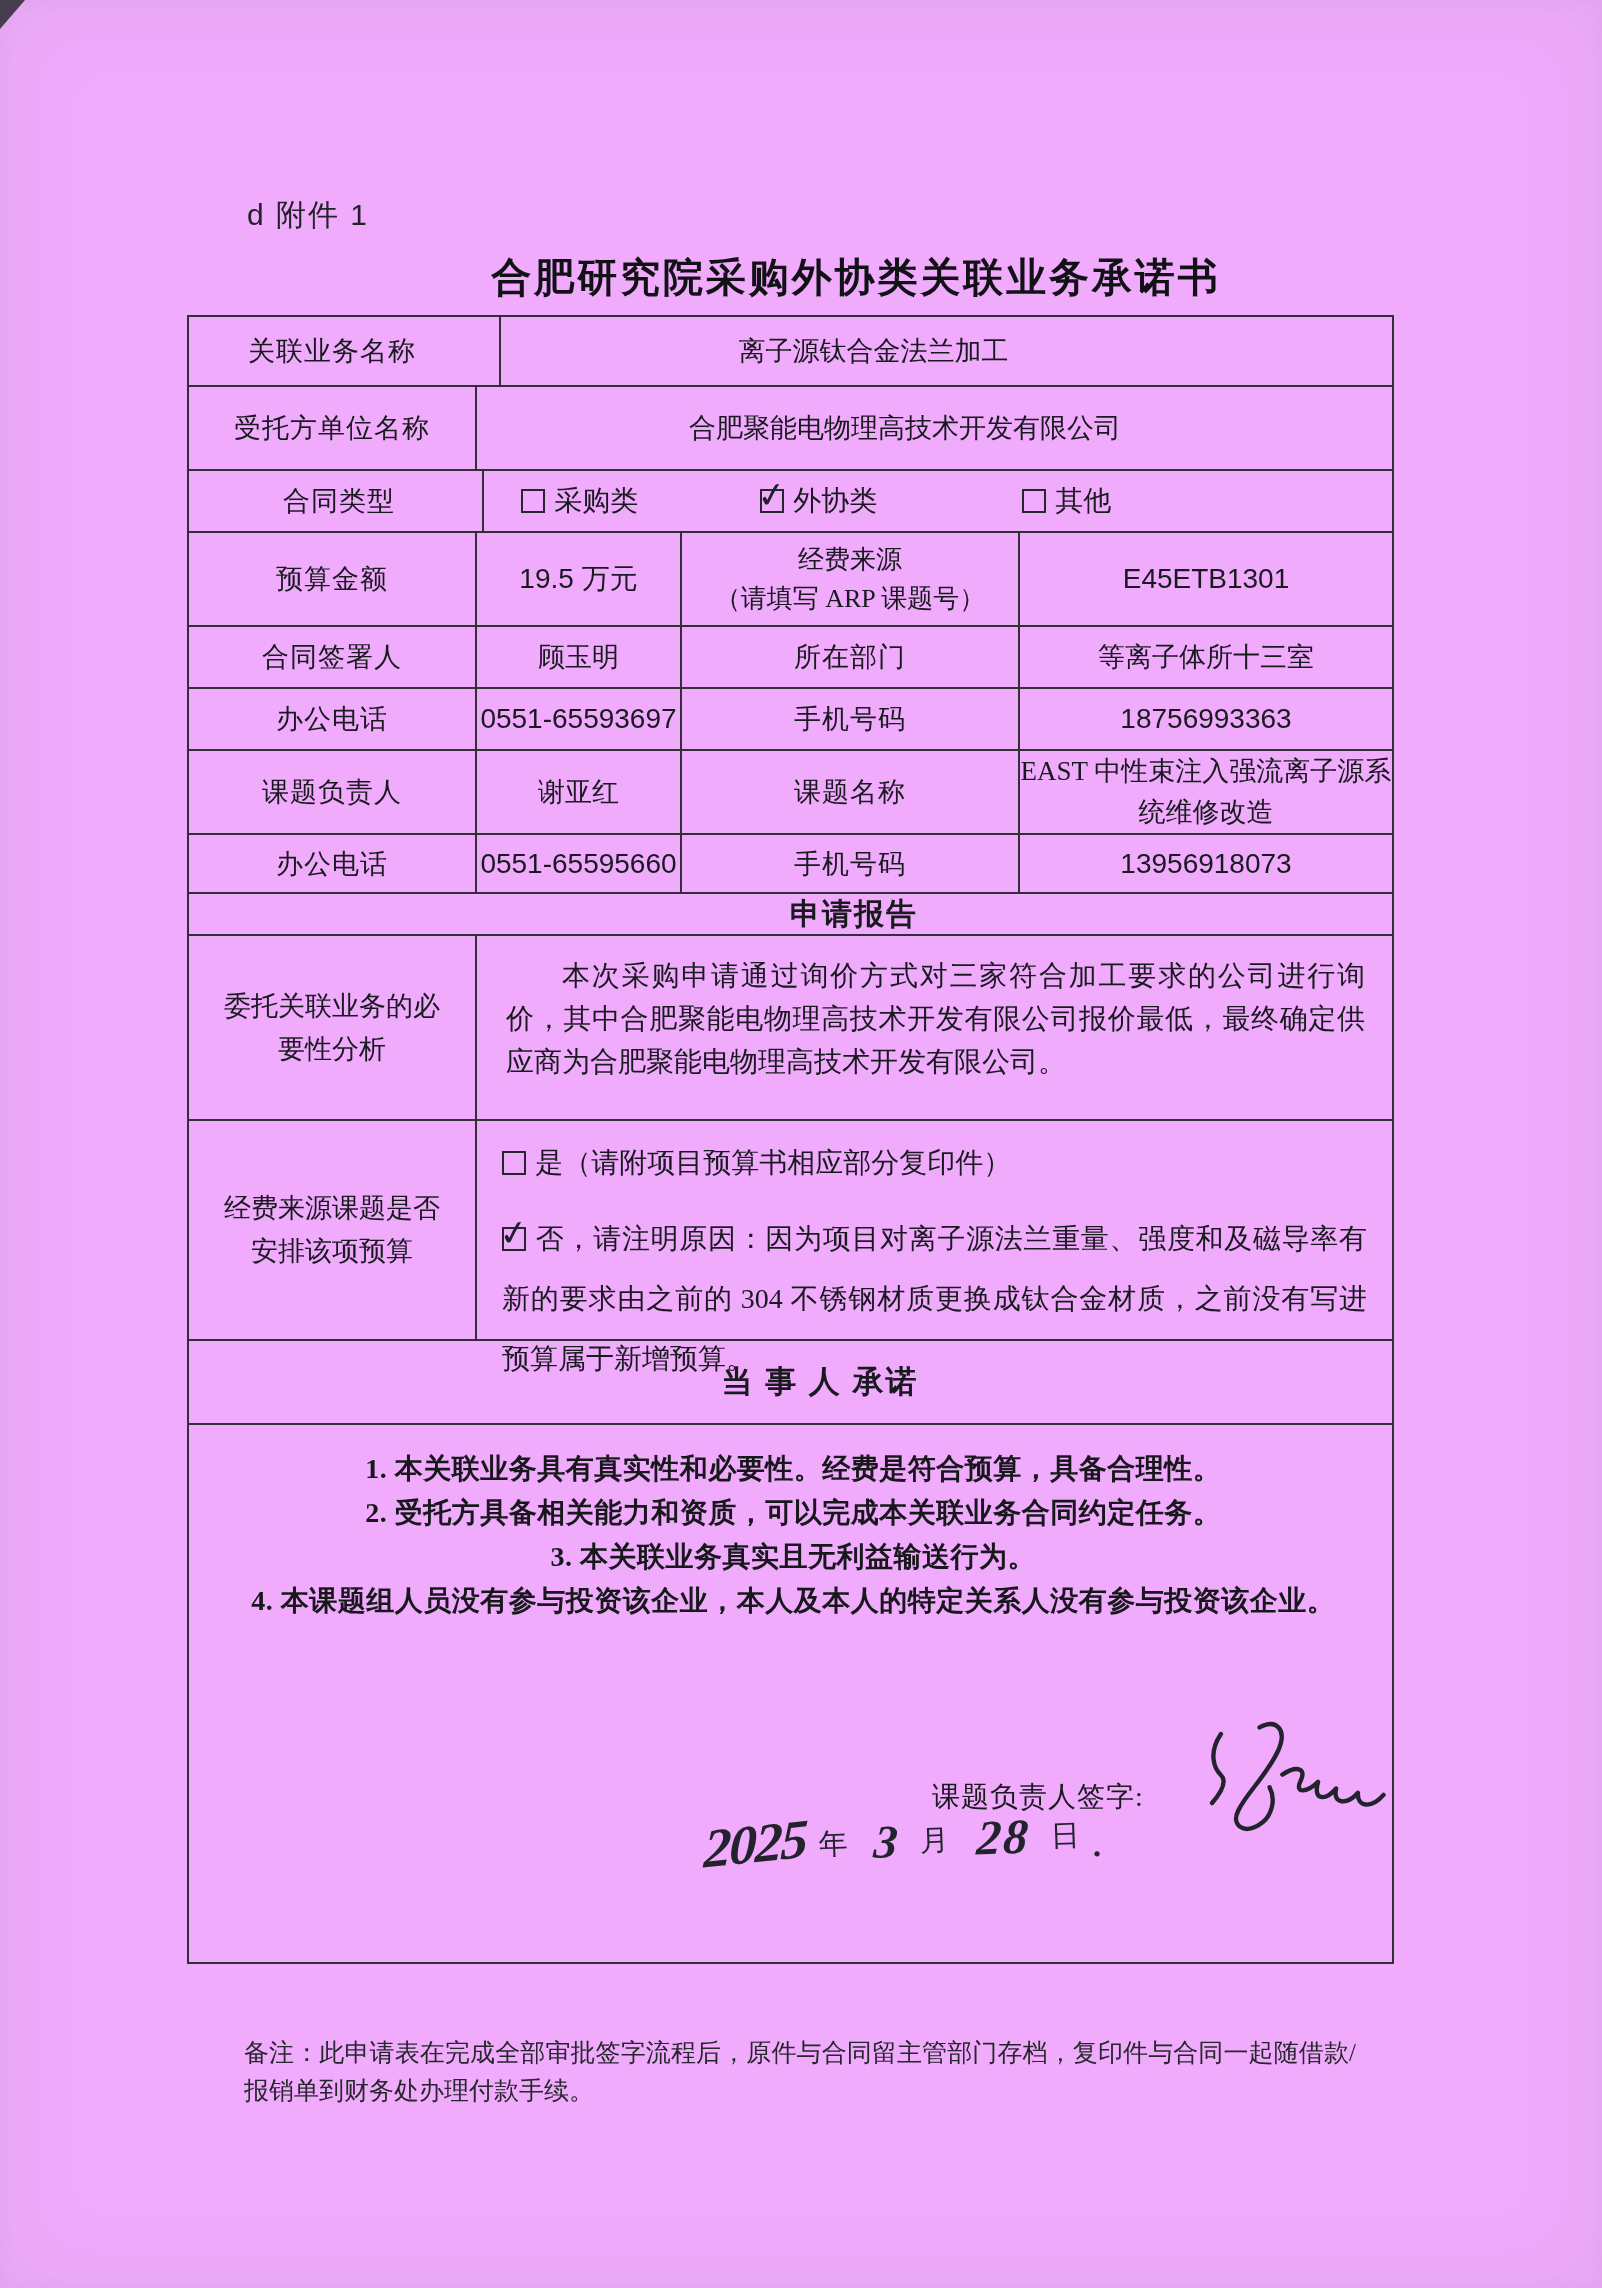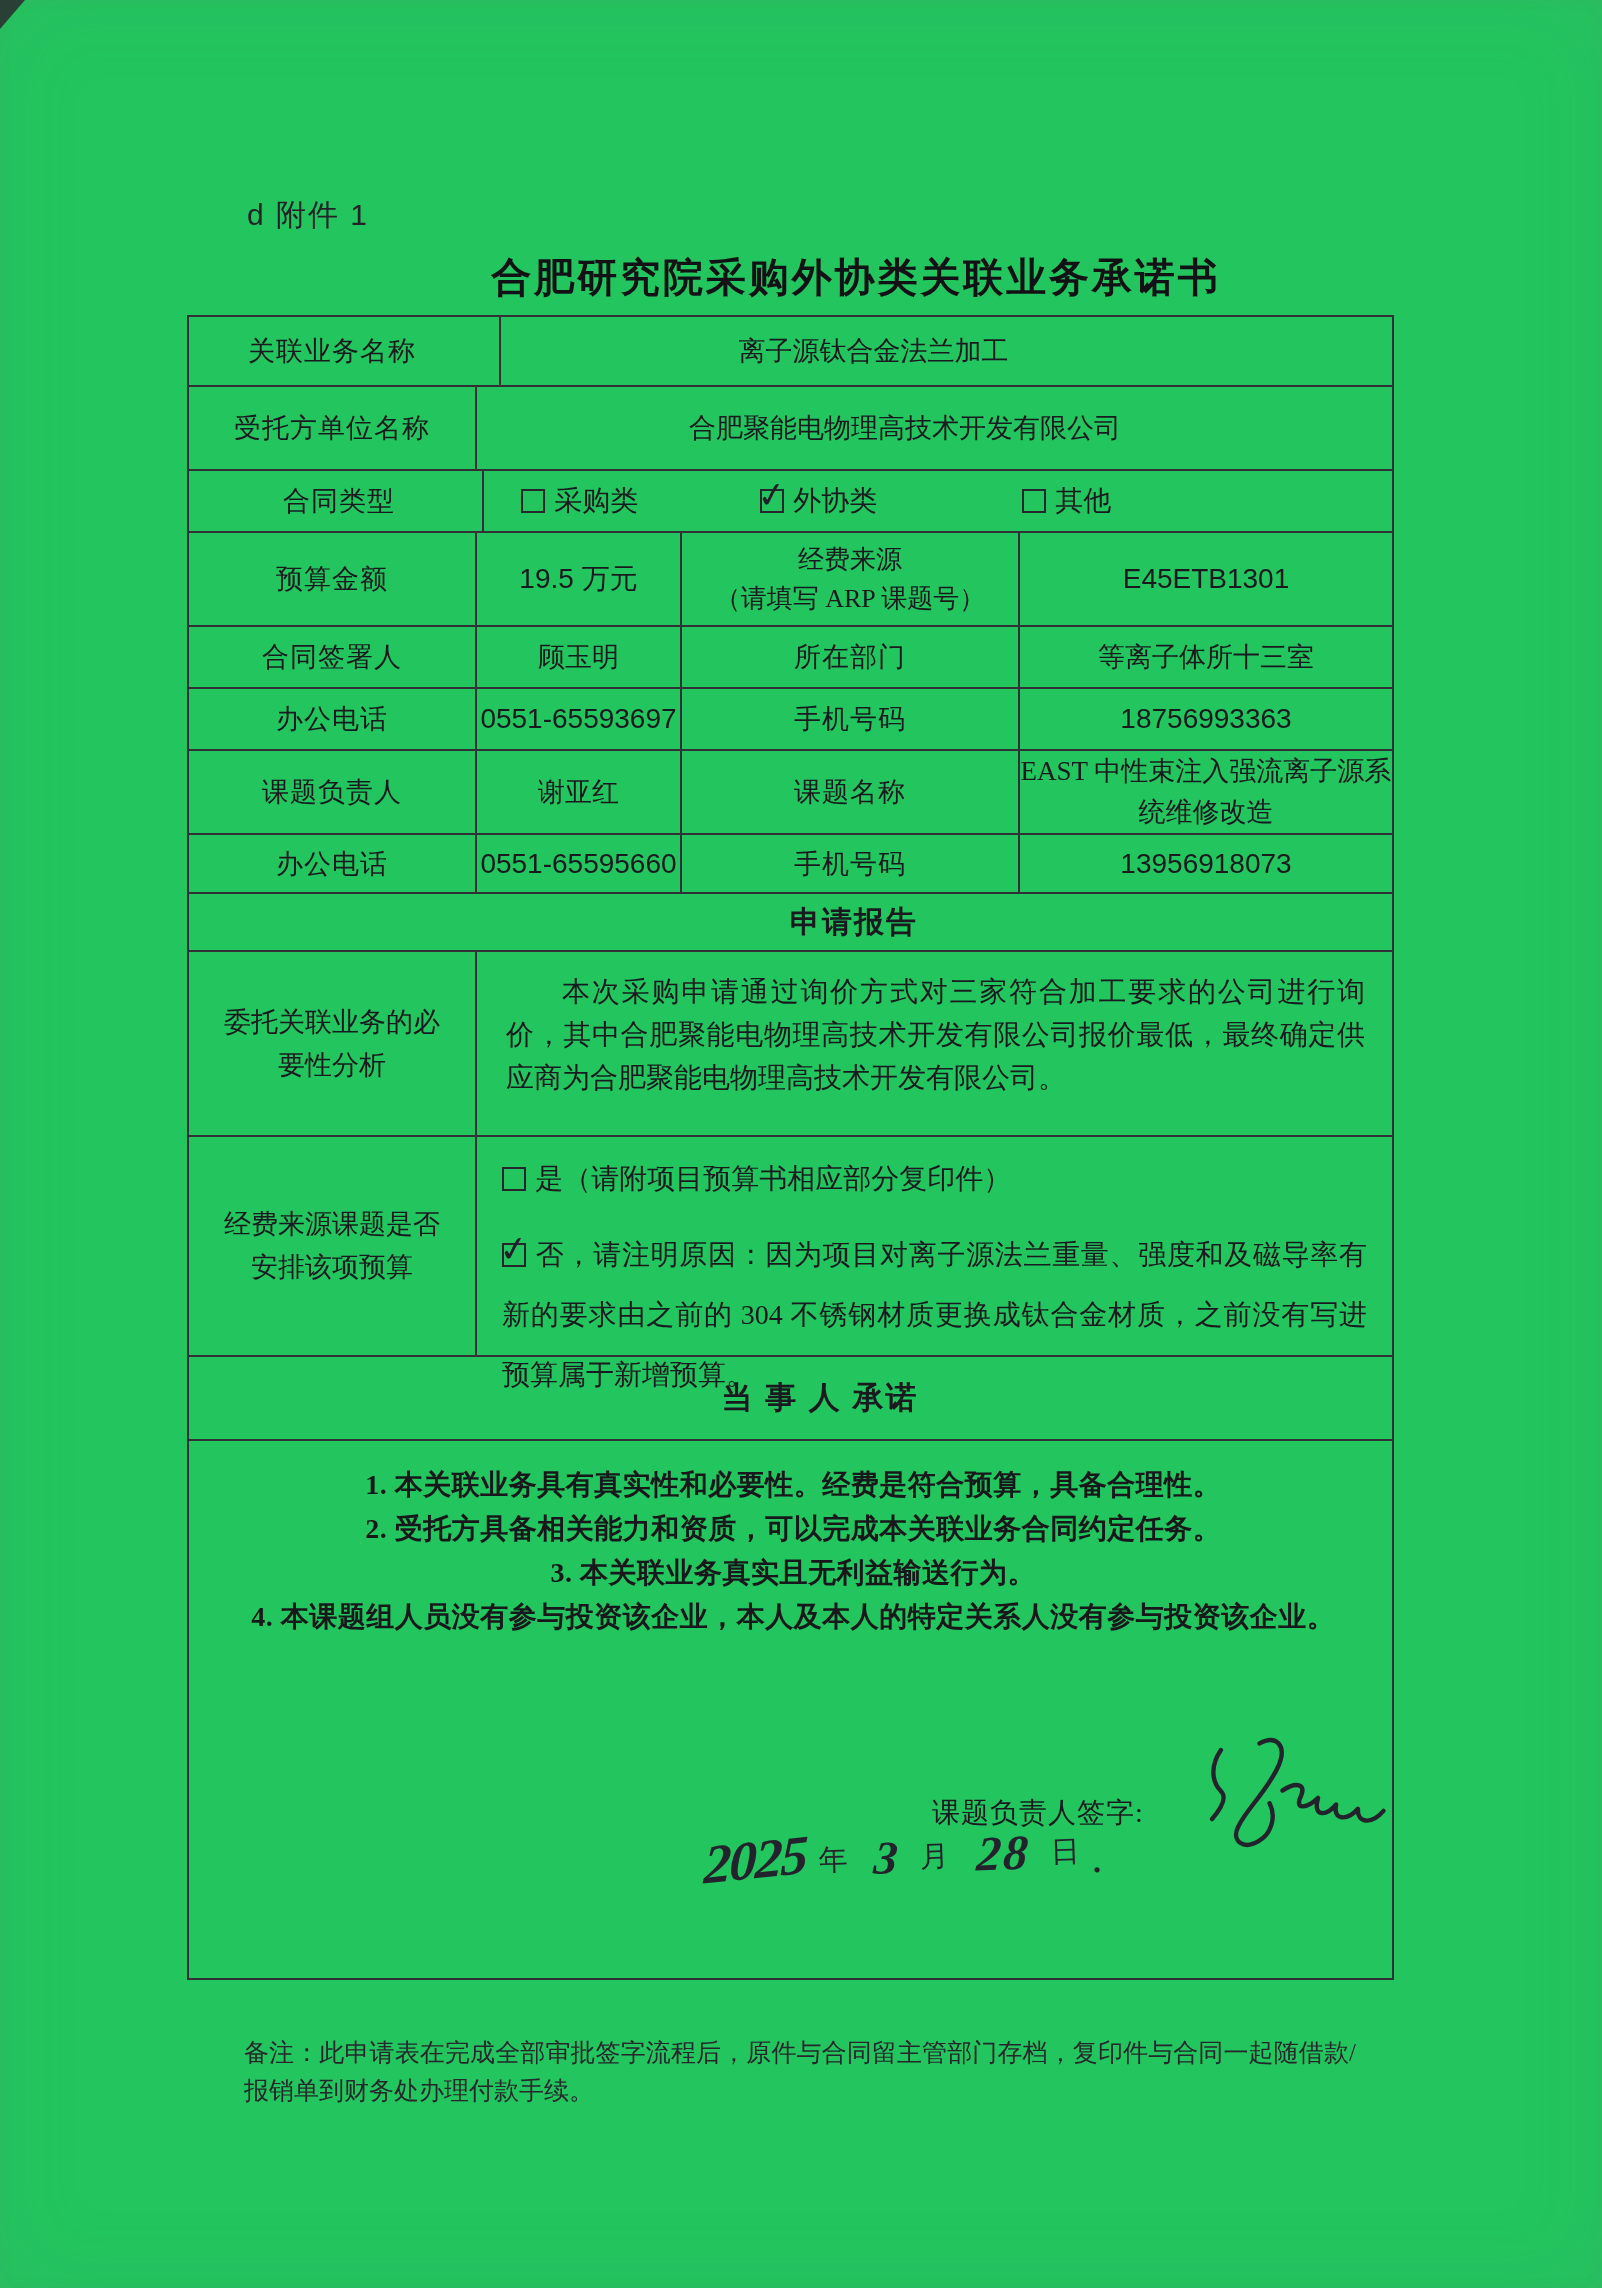--- a/index.html
+++ b/index.html
@@ -6,21 +6,21 @@
   html,body { width:1602px; height:2289px; }
   body {
     position:relative;
     background:#eeeeec;
     font-family:"Liberation Serif","DejaVu Serif",serif;
     color:#1c1c20;
     overflow:hidden;
   }
   .paper {
     position:absolute; inset:0;
-    background:#22c55e;
+    background:#f0abfc;
     box-shadow: inset 0 0 88px rgba(120,120,125,0.10), inset 0 0 13.7px rgba(140,140,145,0.08);
   }
   .corner-artifact {
     position:absolute; left:0; top:0; width:25px; height:29px;
     background:#2a2a30;
     clip-path:polygon(0 0,100% 0,0 100%);
     opacity:.85;
   }
 
   .attachment-label {
@@ -51,21 +51,21 @@
   }
   .cell:first-child { border-left:none; }
   .c1 { width:286px; flex:none; }
   .c2 { width:205px; flex:none; }
   .c3 { width:338px; flex:none; }
   .c4 { flex:1; }
   .grow { flex:1; }
 
   .h-r1 { height:68px; } .h-r2 { height:84px; } .h-r3 { height:62px;padding-left:7px; }
   .h-r4 { height:94px; } .h-r5 { height:62px; } .h-r6 { height:62px; }
-  .h-r7 { height:84px; } .h-r8 { height:59px; } .h-r9 { height:58px; }
+  .h-r7 { height:84px; } .h-r8 { height:59px; } .h-r9 { height:42px; }
   .h-r10 { height:185px; } .h-r11 { height:220px; } .h-r12 { height:84px; }
   .h-r13 { height:539px; }
 
   .label-cell { font-size:27px; letter-spacing:1px; }
   .value-sans { font-family:"Liberation Sans","DejaVu Sans",sans-serif; font-size:28px; }
   .two-line { line-height:39px; font-size:26px; }
   .wrap-label { width:226px; line-height:43px; text-align:center; }
 
   .section-header {
     font-family:"Liberation Sans","DejaVu Sans",sans-serif;

